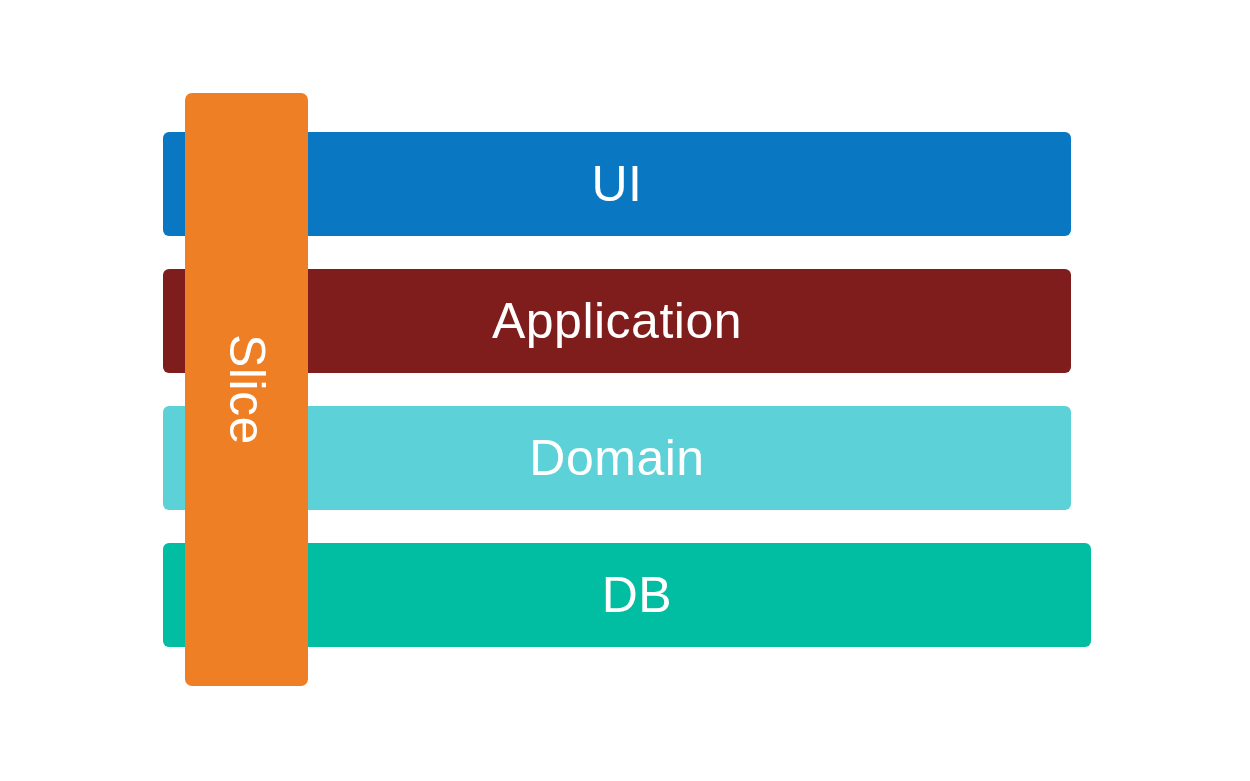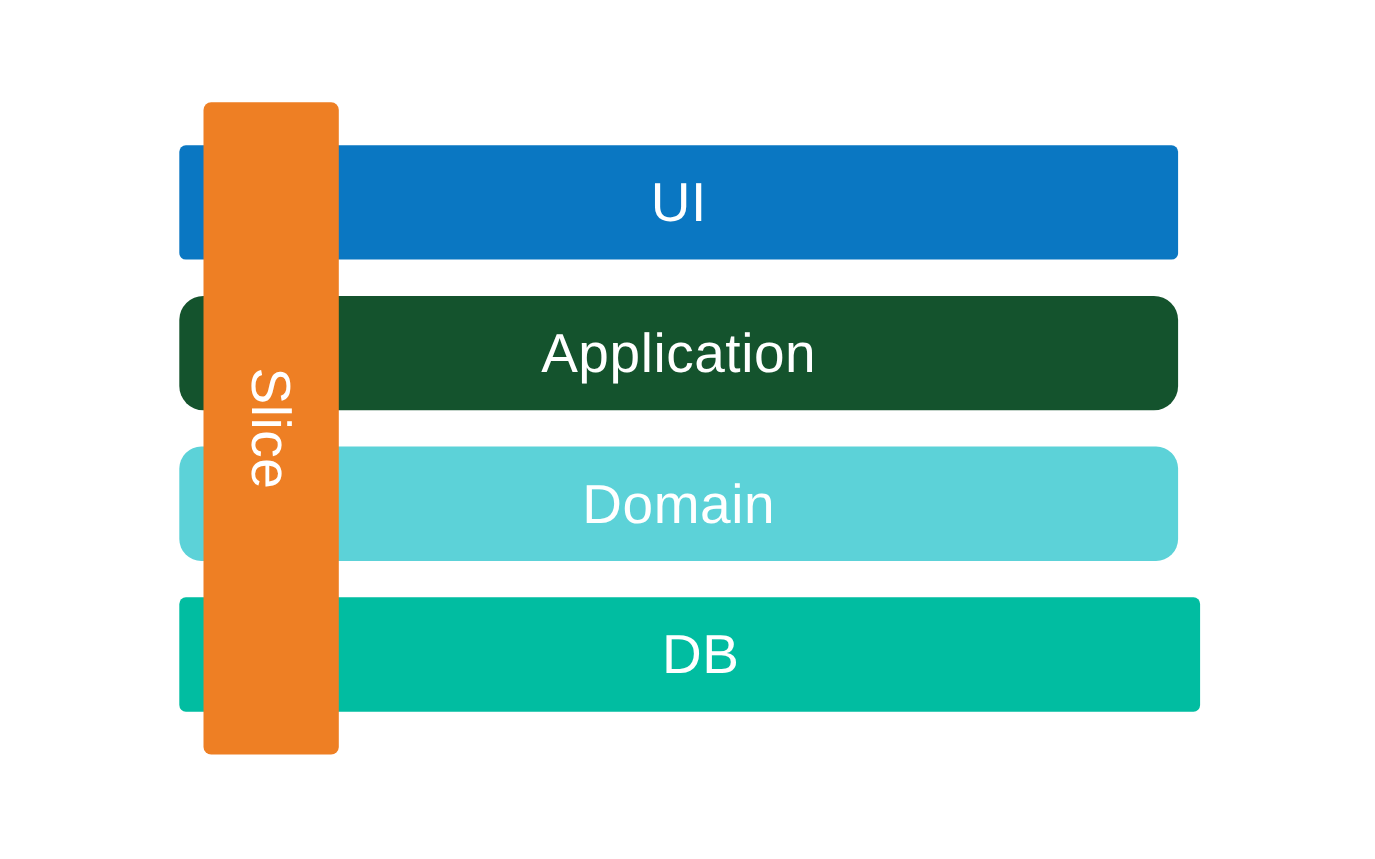--- a/index.html
+++ b/index.html
@@ -20,21 +20,21 @@
     left: 163px;
     width: 908px;
     height: 104px;
     border-radius: 6px;
     display: flex;
     align-items: center;
     justify-content: center;
   }
   .layer-bar.pos-0 { top: 132px; }
   .layer-bar.pos-1 { top: 269px; }
-  .layer-bar.pos-2 { top: 406px; border-radius: 20px; }
+  .layer-bar.pos-2 { top: 406px; }
   .layer-bar.pos-3 { top: 543px; }
   .layer-label {
     color: #ffffff;
     font-size: 50px;
     font-weight: 400;
     line-height: 1;
     letter-spacing: 0.5px;
     white-space: nowrap;
   }
   .slice-bar {
@@ -62,21 +62,21 @@
 </style>
 </head>
 <body>
 
 <div class="canvas">
 
   <div class="layer-bar pos-0" style="background-color: rgb(10, 119, 194);">
     <span class="layer-label">UI</span>
   </div>
 
-  <div class="layer-bar pos-1" style="background-color: #14532d; border-radius: 22px;">
+  <div class="layer-bar pos-1" style="background-color: #7f1d1d;">
     <span class="layer-label">Application</span>
   </div>
 
   <div class="layer-bar pos-2" style="background-color: rgb(92, 210, 216);">
     <span class="layer-label">Domain</span>
   </div>
 
   <div class="layer-bar pos-3" style="background-color: rgb(1, 189, 161); padding-left: 20px;">
     <span class="layer-label">DB</span>
   </div>

